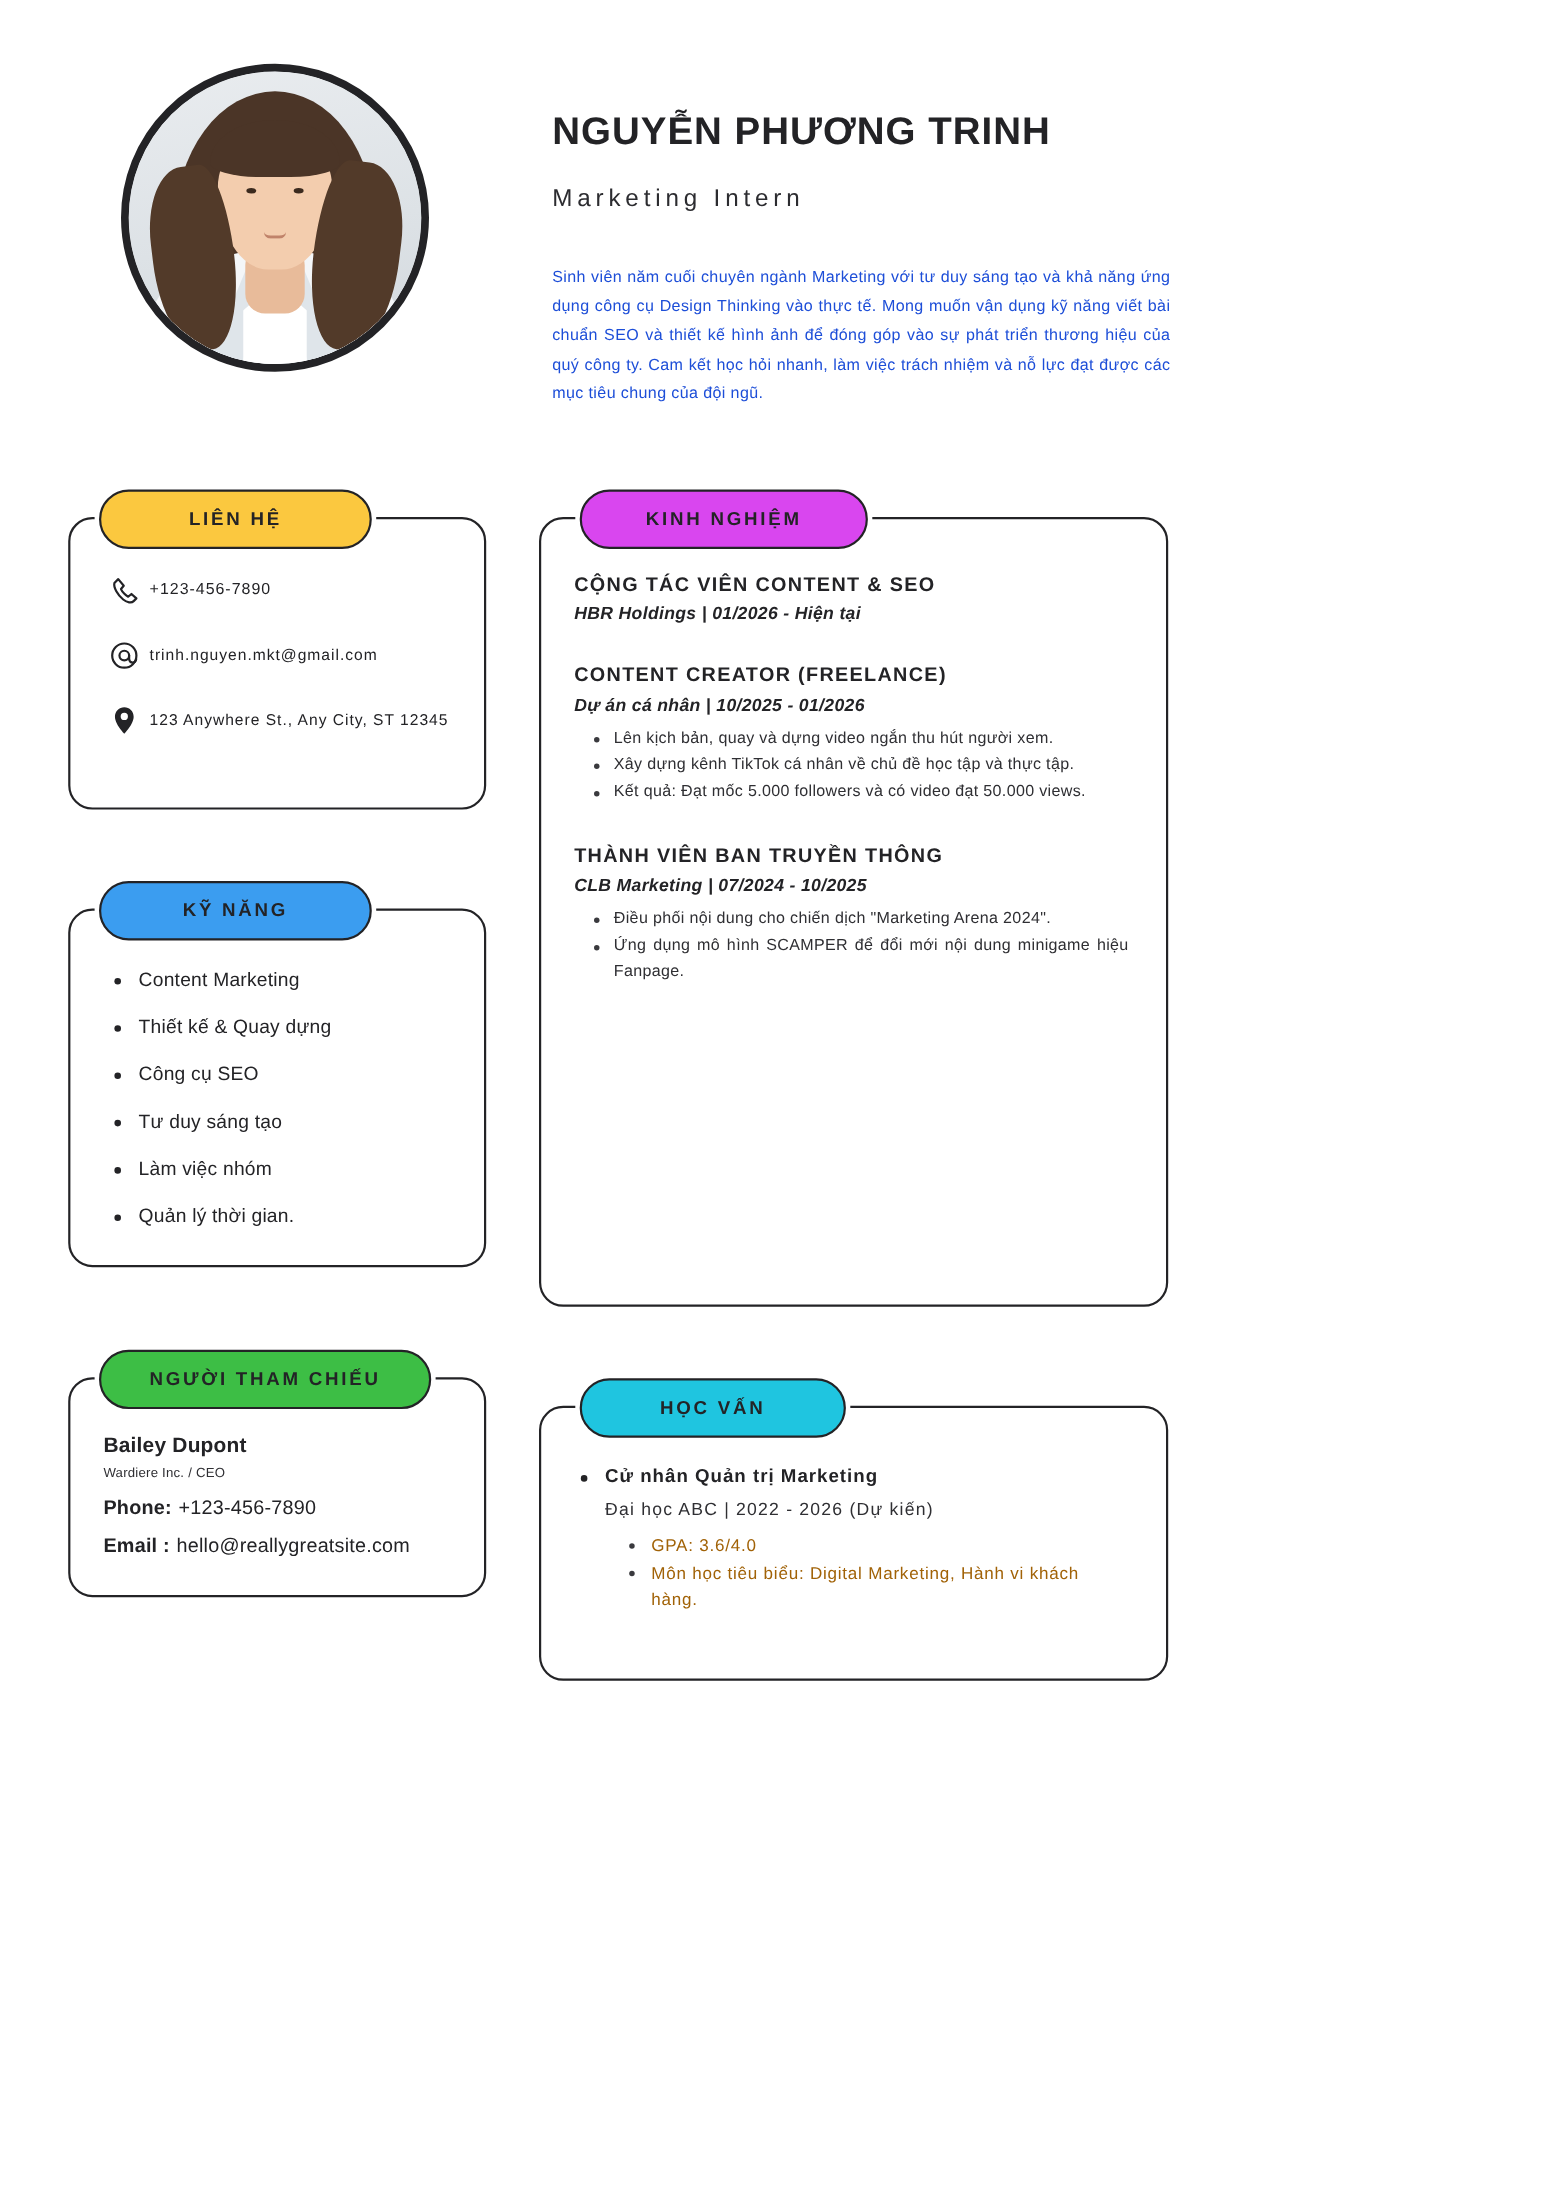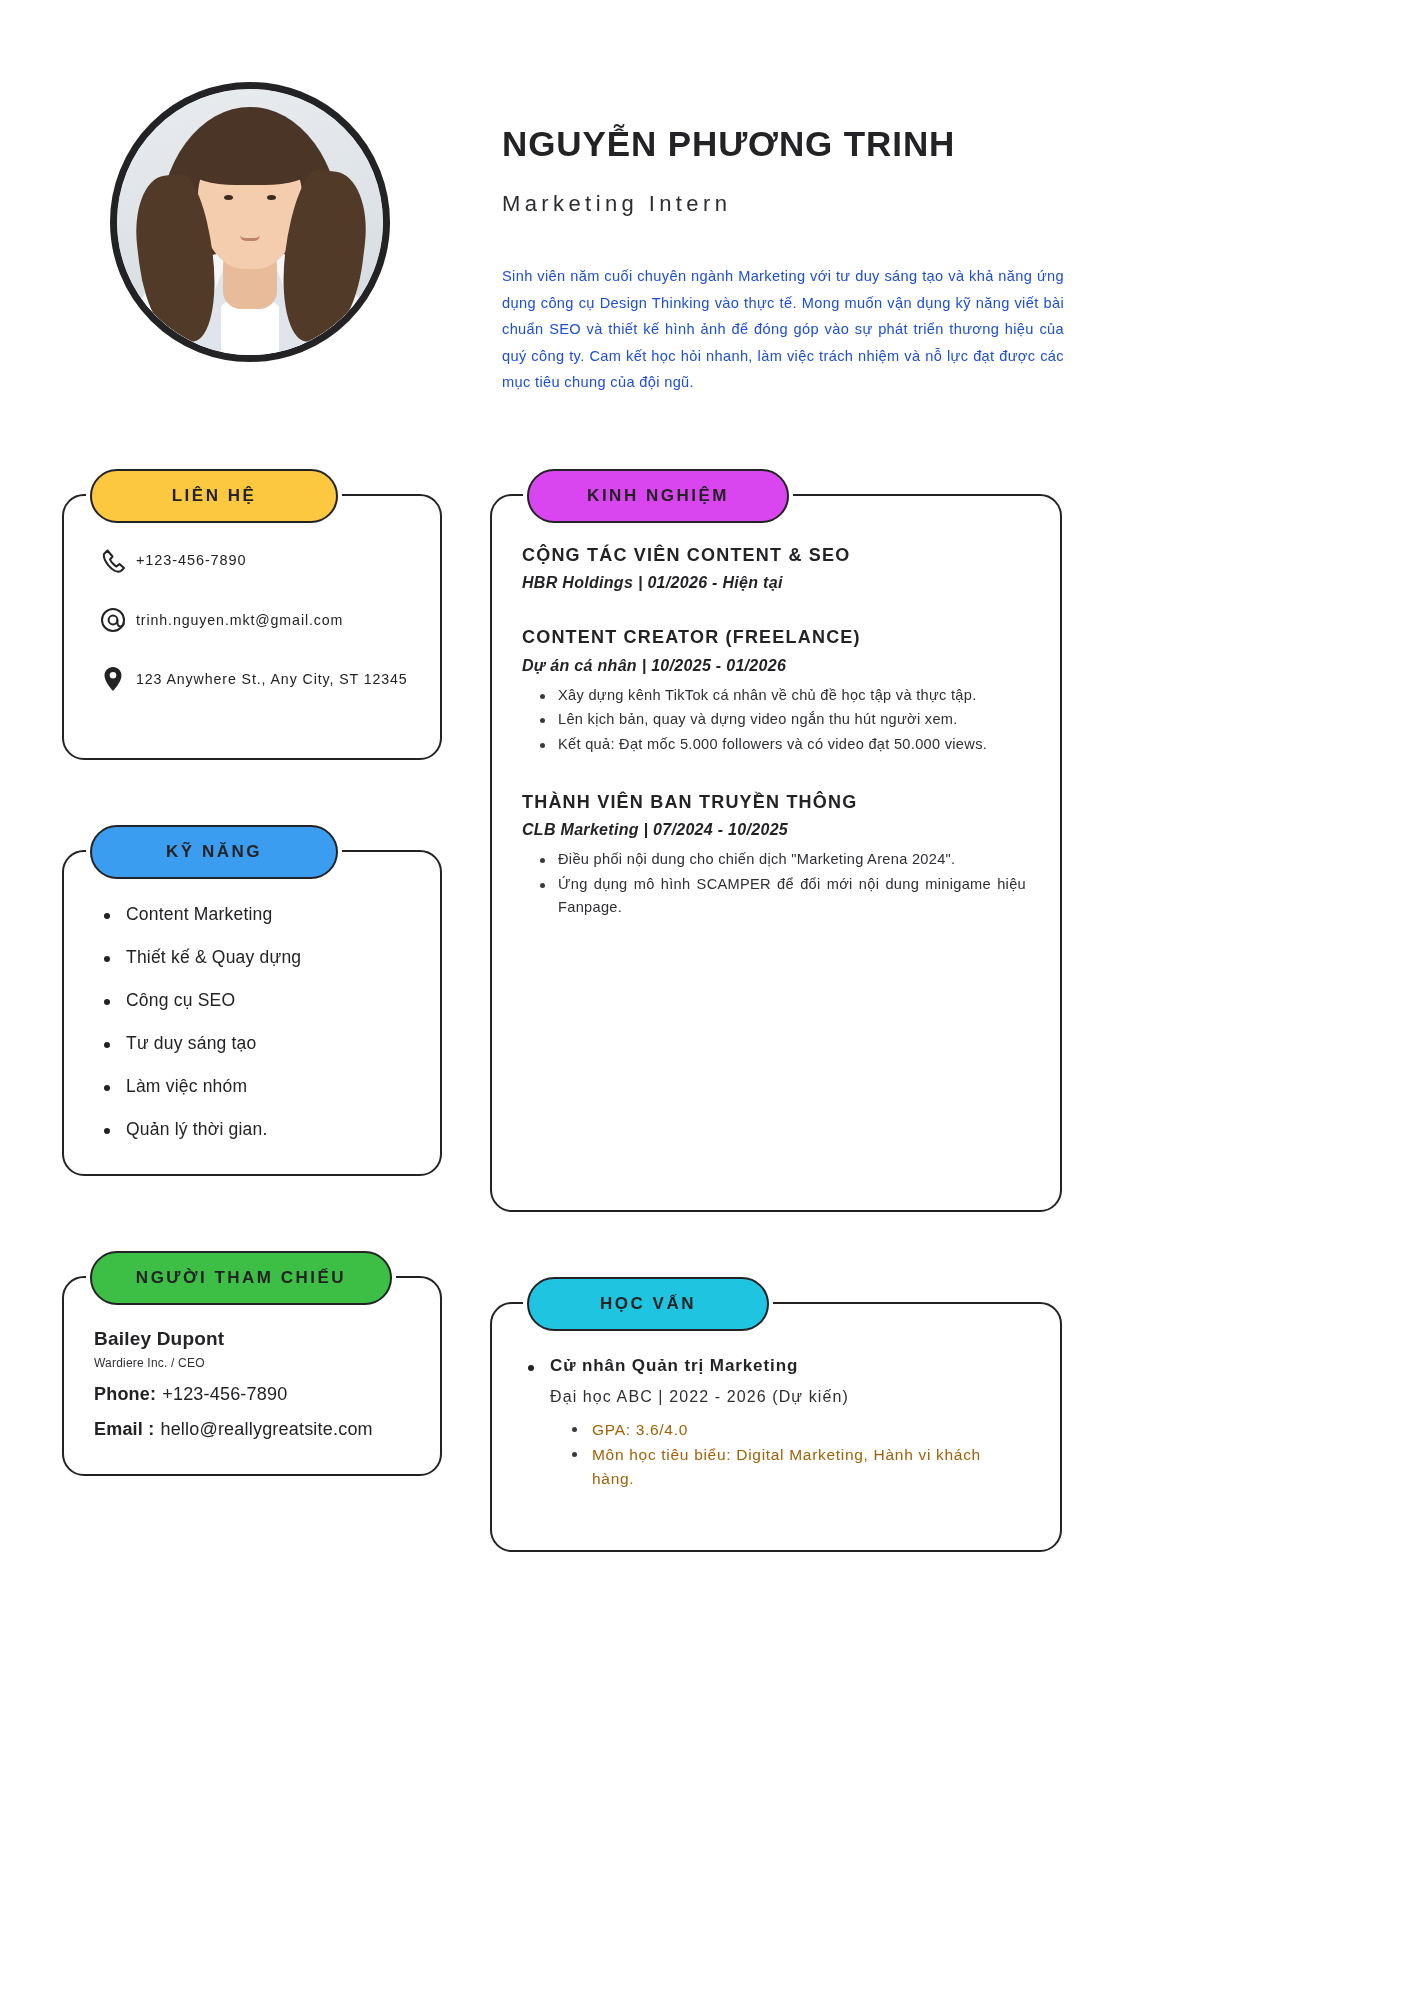--- a/index.html
+++ b/index.html
@@ -15,21 +15,20 @@
     color: #1d1d1f;
     position: relative;
     overflow: hidden;
   }
 
   .page {
     position: relative;
     width: 1414px;
     height: 1804px;
     padding: 0;
-    margin-top: 24px;
   }
 
   
   .header {
     position: absolute;
     left: 0; top: 0;
     width: 1414px;
     height: 510px;
     display: flex;
     align-items: flex-start;
@@ -525,22 +524,22 @@
 
       <div class="exp-item">
         <div class="exp-role">CỘNG TÁC VIÊN CONTENT &amp; SEO</div>
         <div class="exp-meta">HBR Holdings | 01/2026 - Hiện tại</div>
       </div>
 
       <div class="exp-item">
         <div class="exp-role">CONTENT CREATOR (FREELANCE)</div>
         <div class="exp-meta">Dự án cá nhân | 10/2025 - 01/2026</div>
         <ul class="exp-points">
+          <li>Lên kịch bản, quay và dựng video ngắn thu hút người xem.</li>
           <li>Xây dựng kênh TikTok cá nhân về chủ đề học tập và thực tập.</li>
-          <li>Lên kịch bản, quay và dựng video ngắn thu hút người xem.</li>
           <li>Kết quả: Đạt mốc 5.000 followers và có video đạt 50.000 views.</li>
         </ul>
       </div>
 
       <div class="exp-item">
         <div class="exp-role">THÀNH VIÊN BAN TRUYỀN THÔNG</div>
         <div class="exp-meta">CLB Marketing | 07/2024 - 10/2025</div>
         <ul class="exp-points">
           <li>Điều phối nội dung cho chiến dịch "Marketing Arena 2024".</li>
           <li>Ứng dụng mô hình SCAMPER để đổi mới nội dung minigame hiệu Fanpage.</li>

